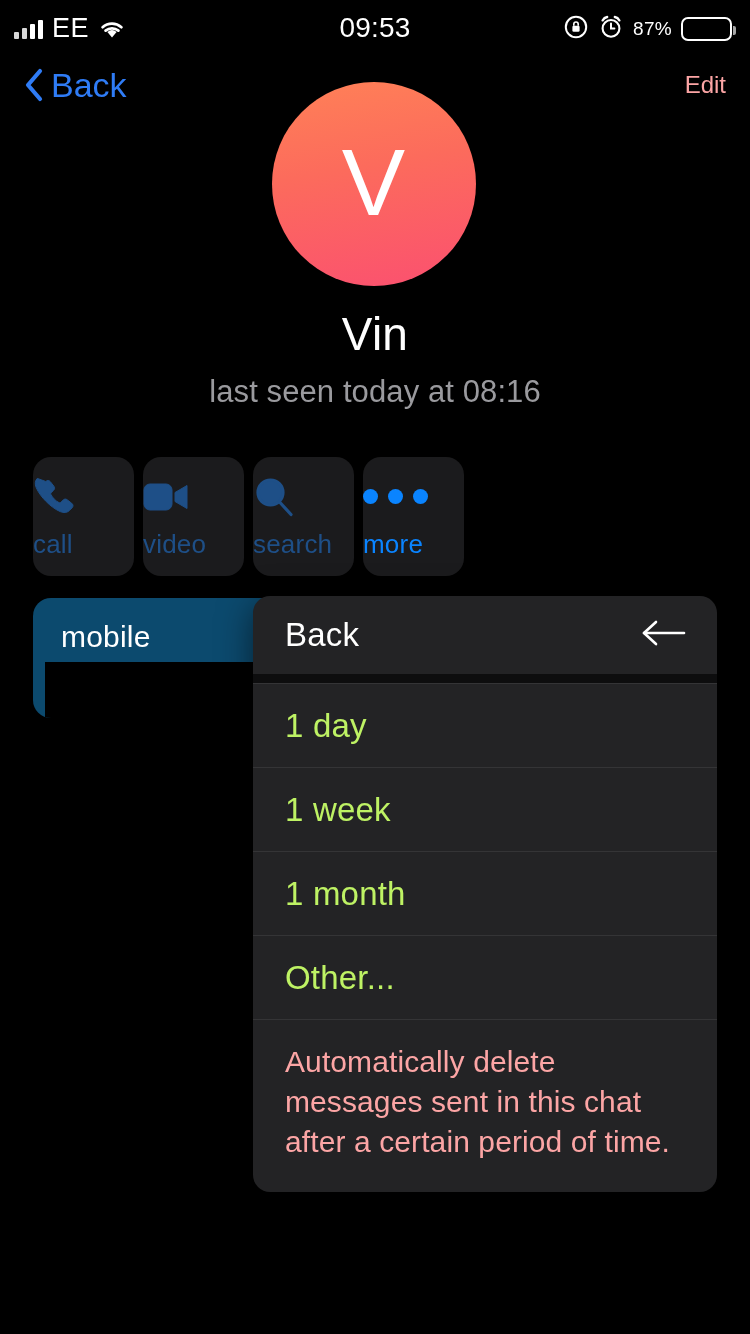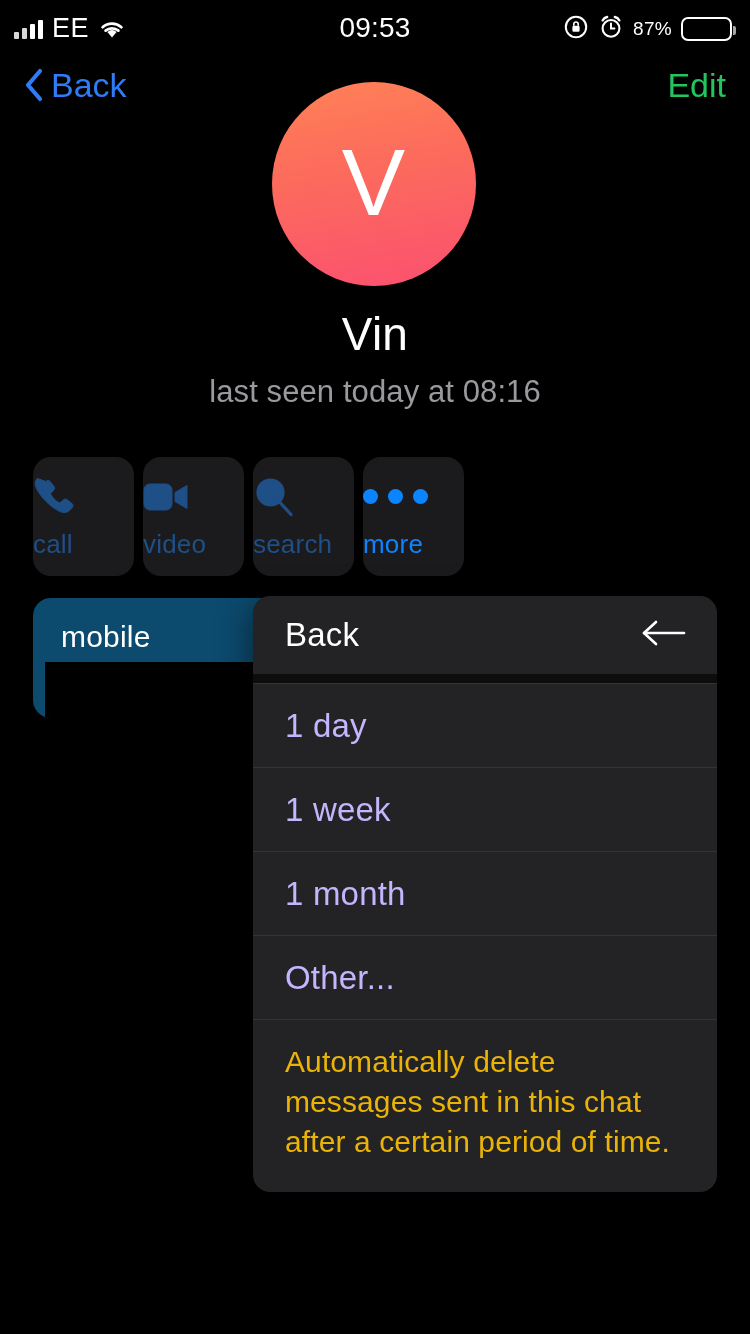--- a/index.html
+++ b/index.html
@@ -89,21 +89,21 @@
   }
   .nav-back {
     display: flex;
     align-items: center;
     gap: 7px;
     color: #2f7cf6;
     font-size: 34px;
     cursor: pointer;
   }
   .nav-back .chev { display: block; width: 20px; height: 34px; }
-  .nav-edit { color: #22c55e; font-size: 34px; cursor: pointer; }
+  .nav-edit { color: #fca5a5; font-size: 24px; cursor: pointer; }
 
   
   .avatar {
     position: absolute;
     top: 82px;
     left: 272px;
     width: 204px; height: 204px;
     border-radius: 50%;
     background: linear-gradient(170deg, #ff8157 0%, #fc6b5c 42%, #fb5070 100%);
     display: flex;
@@ -213,31 +213,31 @@
     cursor: pointer;
   }
   .menu-header-label { font-size: 33px; color: #ffffff; letter-spacing: .2px; }
   .menu-sep { height: 9px; background: #0d0d0e; }
   .menu-item {
     height: 84px;
     display: flex;
     align-items: center;
     padding: 4px 32px;
     font-size: 33px;
-    color: #c4b5fd;
+    color: #bef264;
     letter-spacing: .2px;
     border-top: 1px solid #343436;
     cursor: pointer;
   }
   .menu-item:first-of-type { border-top: none; }
   .menu-footer {
     padding: 22px 32px 30px 32px;
     font-size: 30px;
     line-height: 1.33;
-    color: #eab308;
+    color: #fca5a5;
     border-top: 1px solid #343436;
     letter-spacing: .1px;
   }
 </style>
 </head>
 <body>
 
 <div class="status-bar">
   <div class="status-left">
     <span class="signal-bars">

